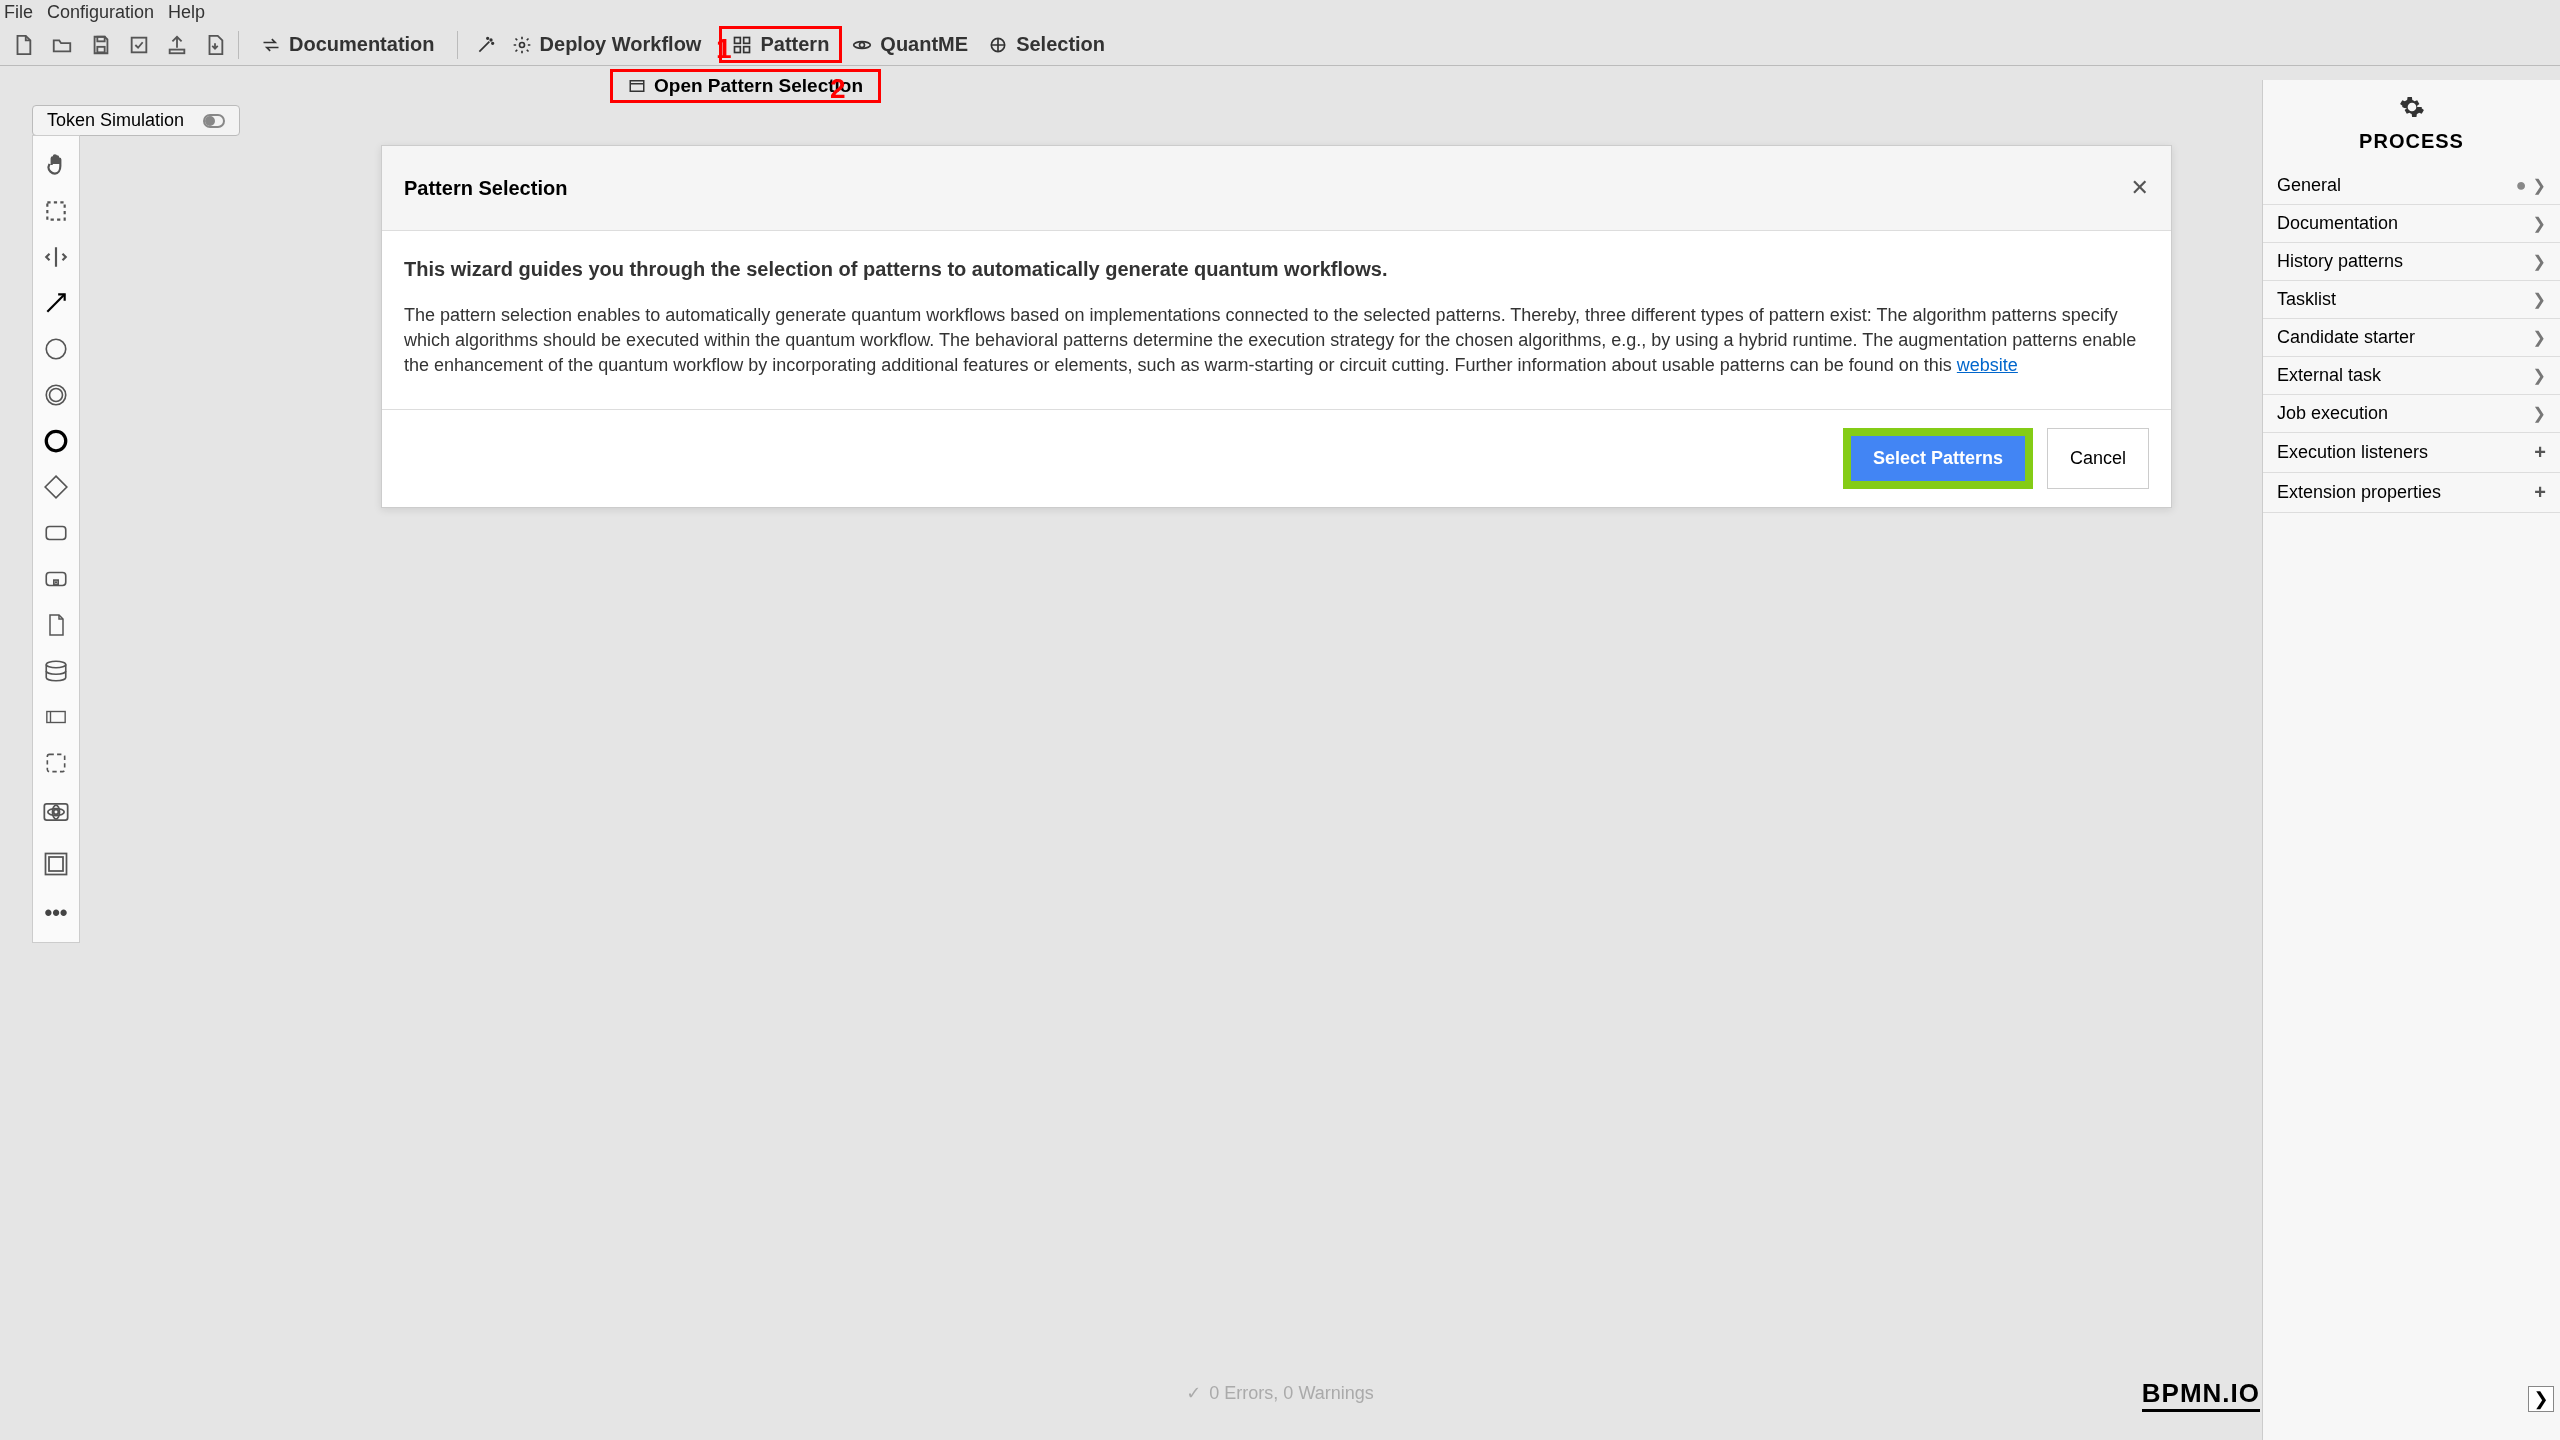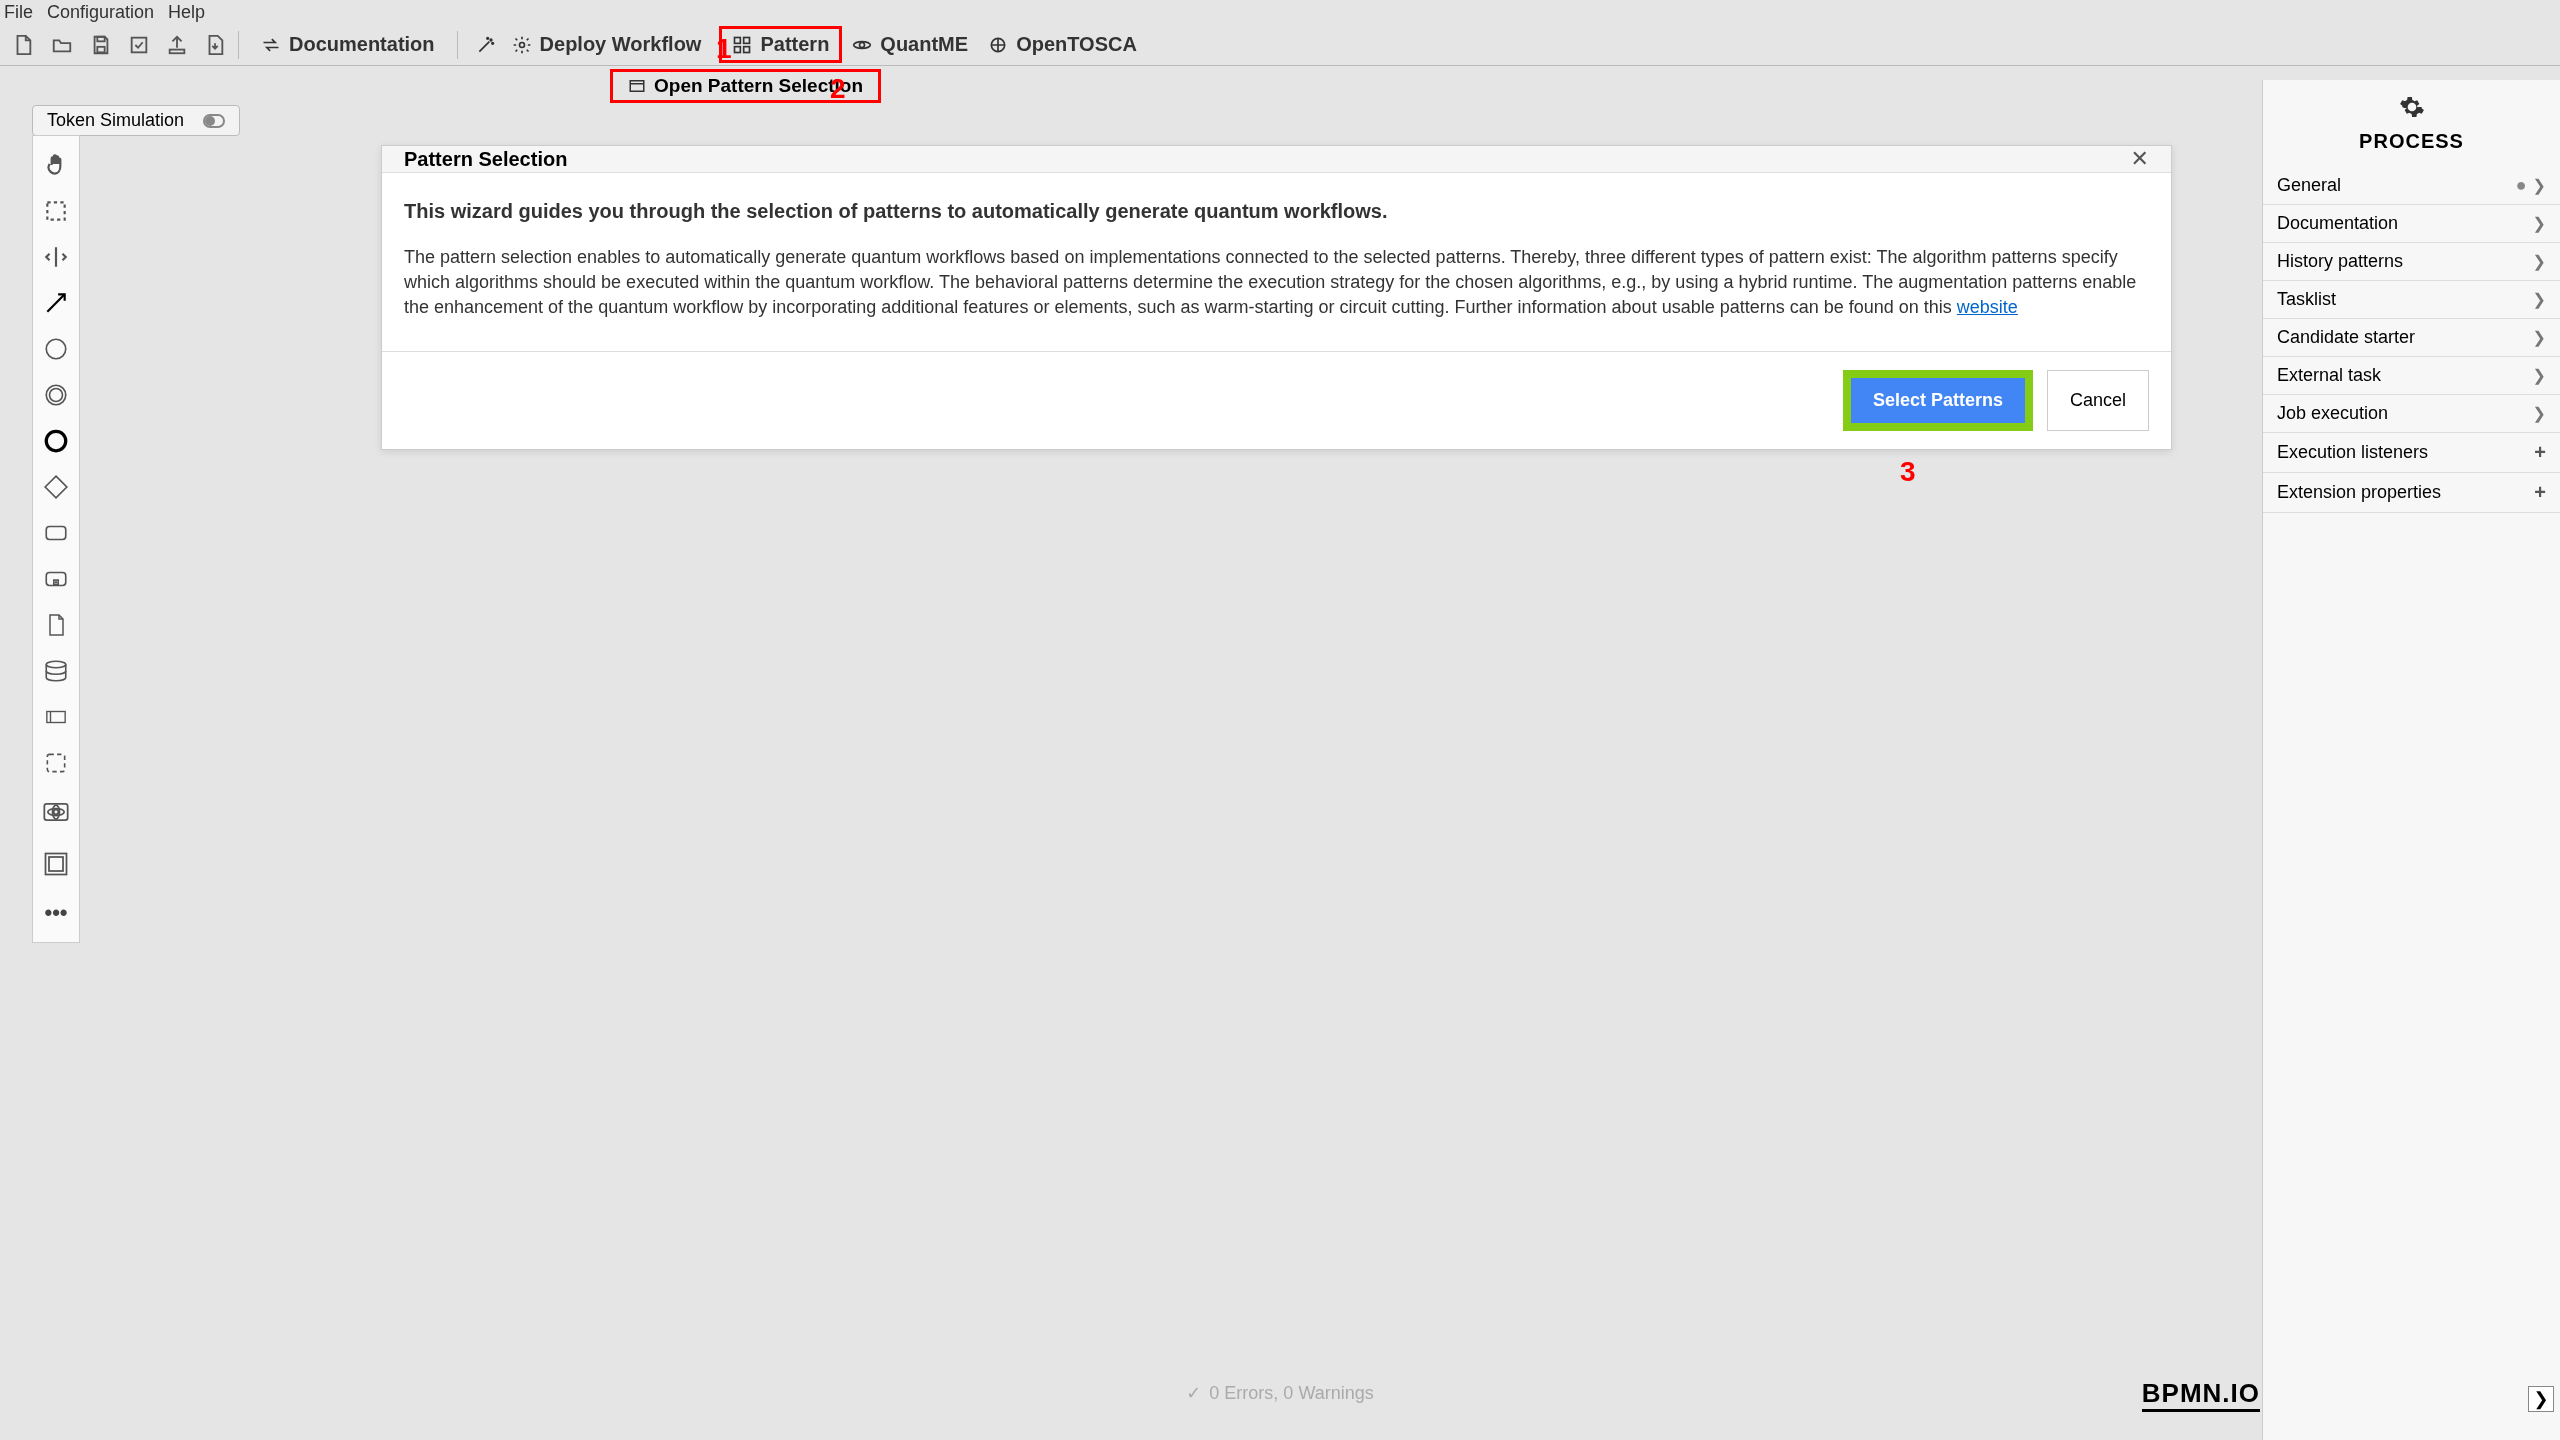--- a/index.html
+++ b/index.html
@@ -25,21 +25,21 @@
 
 
 .token-sim { position: absolute; left: 32px; top: 105px; border: 1px solid #bbb; border-radius: 4px; padding: 4px 14px; font-size: 18px; background: #f3f3f3; display: flex; align-items: center; gap: 19px; }
 
 
 .palette { position: absolute; left: 32px; top: 135px; width: 48px; background: #fafafa; border: 1px solid #ccc; display: flex; flex-direction: column; align-items: center; padding: 6px 0; }
 .palette .pitem { width: 40px; height: 40px; display: flex; align-items: center; justify-content: center; margin: 3px 0; cursor: pointer; color: #444; }
 
 
 .modal-wrap { position: absolute; left: 381px; top: 145px; width: 1791px; background: #fff; border: 1px solid #ccc; box-shadow: 0 2px 8px rgba(0,0,0,0.1); }
-.modal-header { padding: 0 22px; border-bottom: 1px solid #ddd; display: flex; justify-content: space-between; align-items: center; background: #f5f5f5; }
+.modal-header { padding: 29px 22px; border-bottom: 1px solid #ddd; display: flex; justify-content: space-between; align-items: center; background: #f5f5f5; }
 .modal-title { font-size: 20px; font-weight: bold; }
 .modal-close { font-size: 22px; cursor: pointer; color: #555; }
 .modal-body { padding: 24px 22px 30px 22px; font-size: 18px; color: #333; line-height: 1.4; border-bottom: 1px solid #ddd; }
 .modal-body .intro { font-weight: bold; margin-bottom: 20px; font-size: 20px; }
 .modal-body a { color: #0066cc; text-decoration: underline; }
 .modal-footer { padding: 18px 22px; display: flex; justify-content: flex-end; gap: 14px; }
 .btn { border: 1px solid #ccc; padding: 12px 22px; font-size: 18px; background: #fff; cursor: pointer; }
 .btn-primary { background: #4285f4; color: #fff; border: 1px solid #3367d6; font-weight: bold; }
 .btn-primary.red-box { border: 8px solid #84cc16; }
 
@@ -165,21 +165,21 @@
     <span>QuantME</span>
   </div>
 
   <div class="tbtn">
     <span class="tic">
         <svg width="20" height="20" viewBox="0 0 24 24" fill="none" stroke="#333" stroke-width="2">
           <circle cx="12" cy="12" r="8"></circle>
           <path d="M12 4v16M4 12h16"></path>
         </svg>
       </span>
-    <span>OpenTOSCA</span>
+    <span>Selection</span>
   </div>
 </div>
 
 <div class="subtoolbar">
   <span>
       <svg width="18" height="18" viewBox="0 0 24 24" fill="none" stroke="#333" stroke-width="2">
         <rect x="3" y="5" width="18" height="14"></rect>
         <path d="M3 9h18"></path>
       </svg>
     </span>

